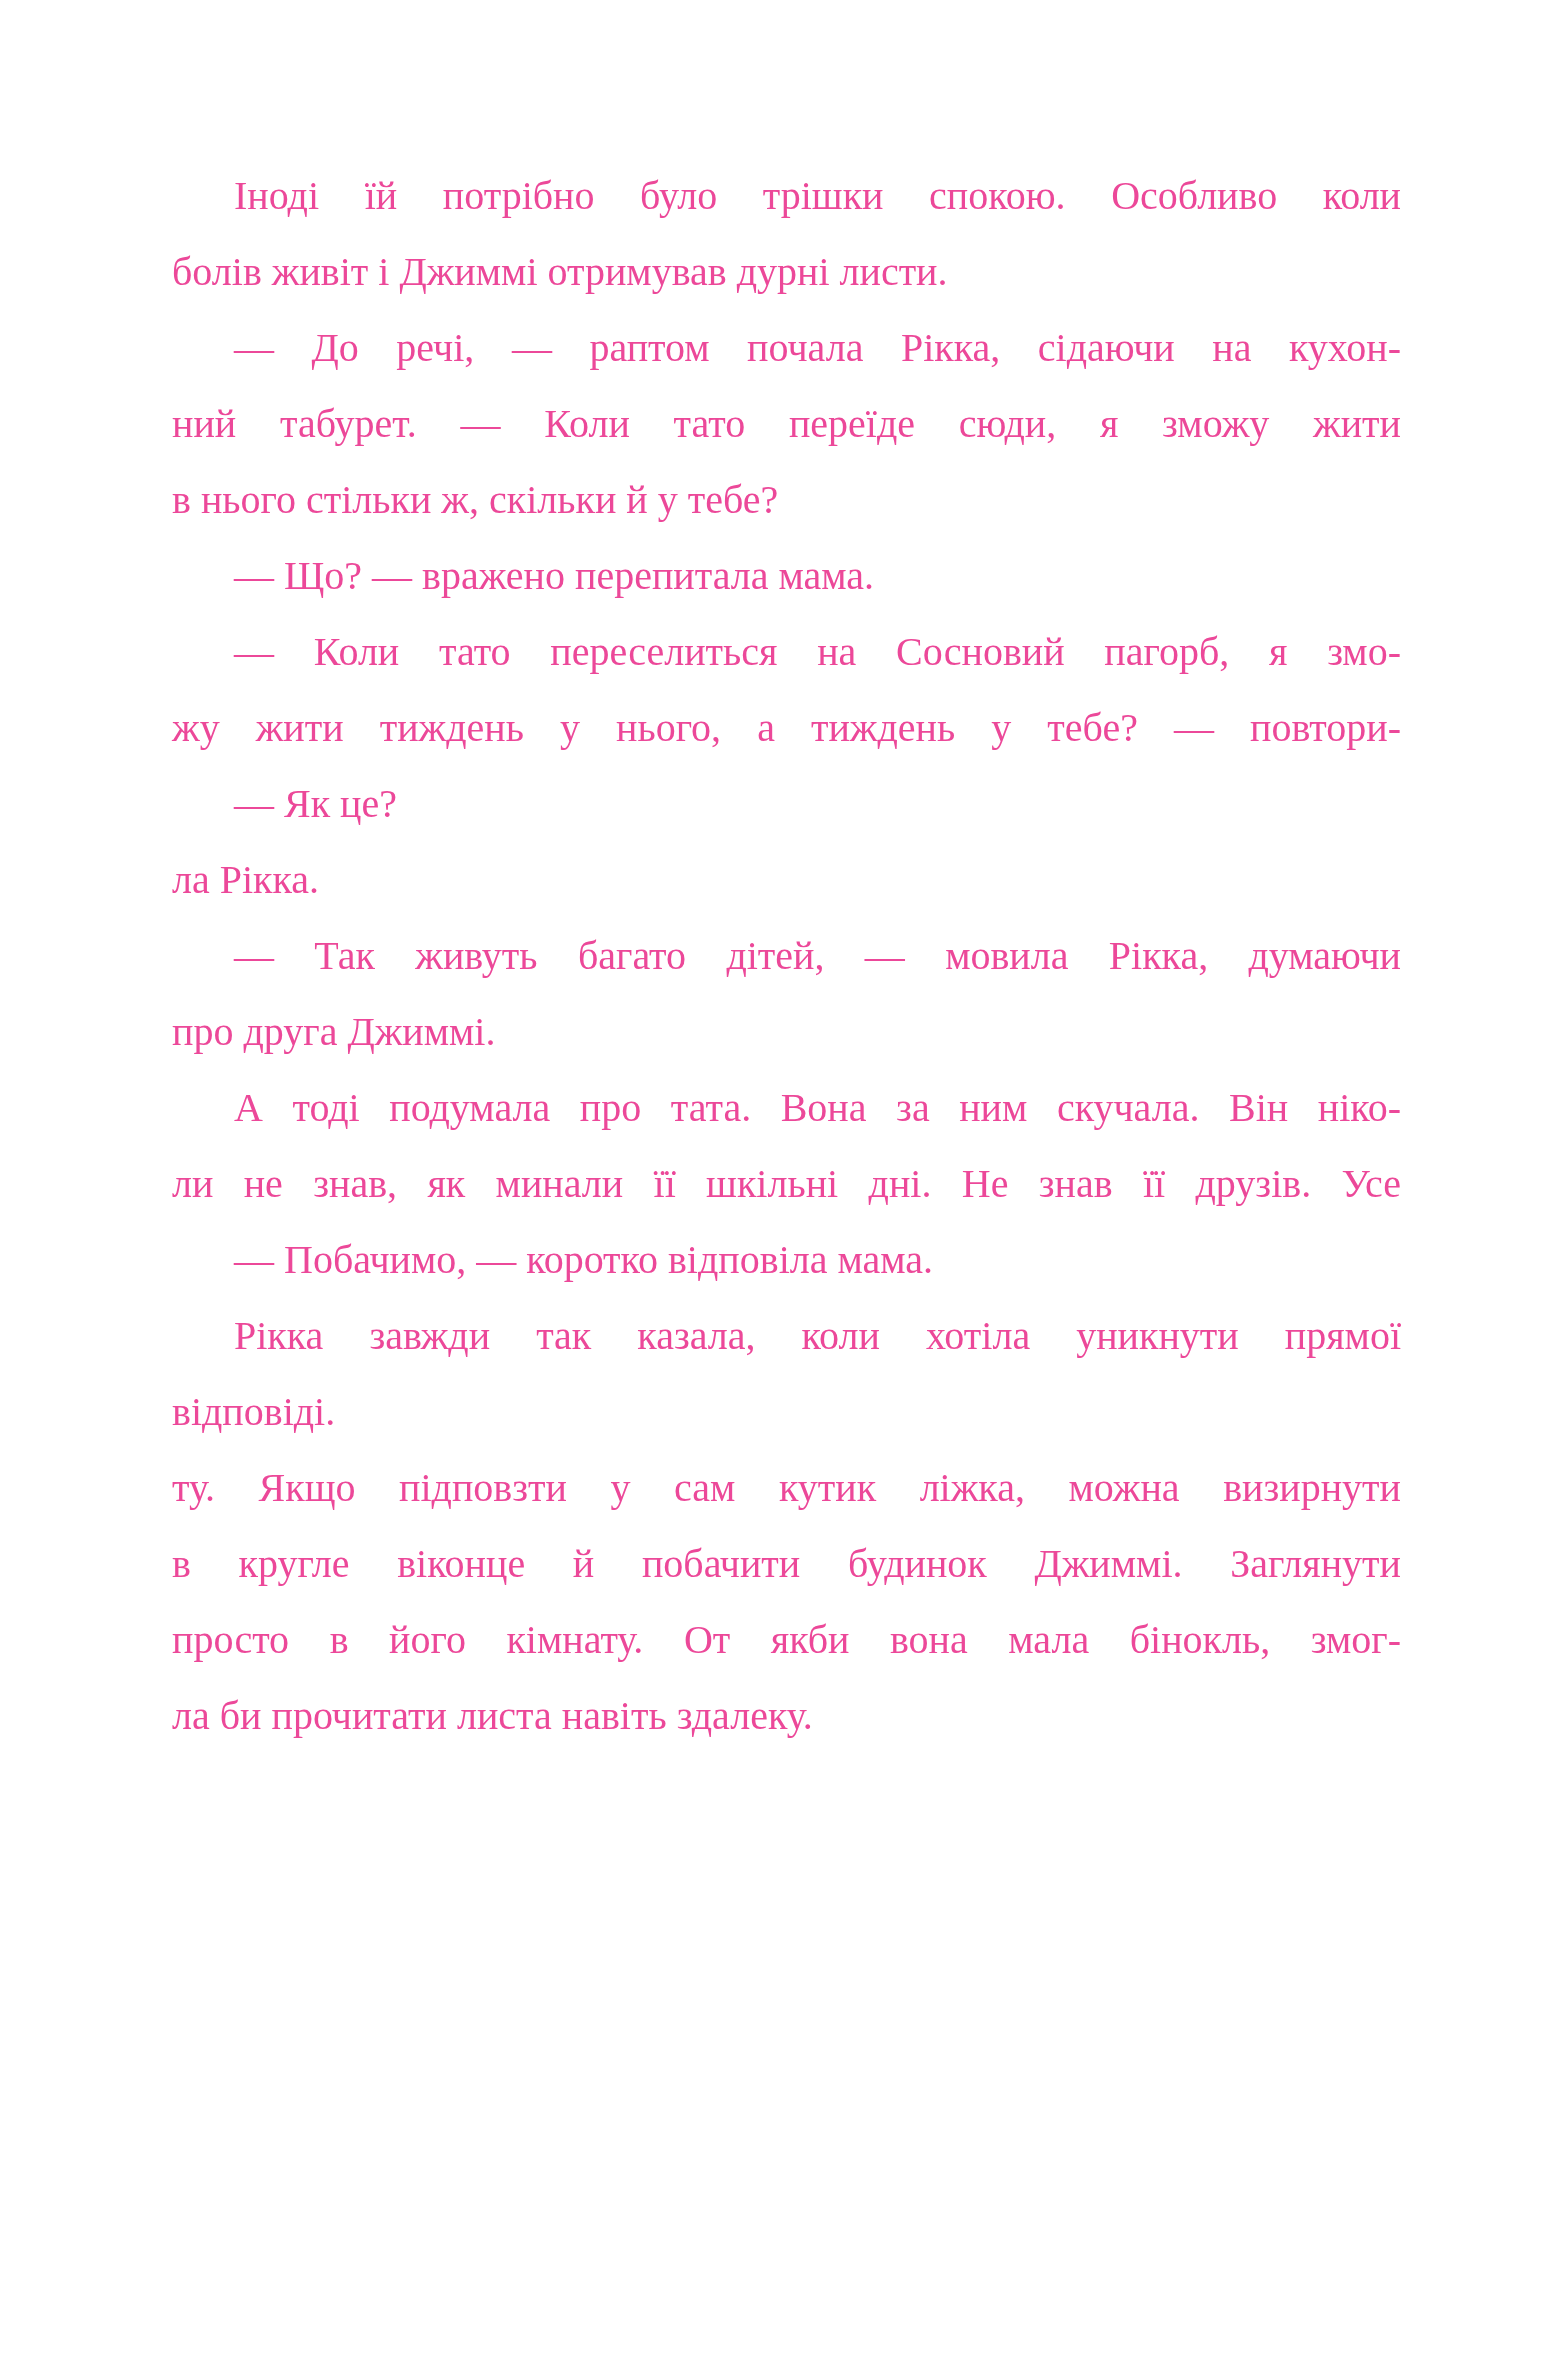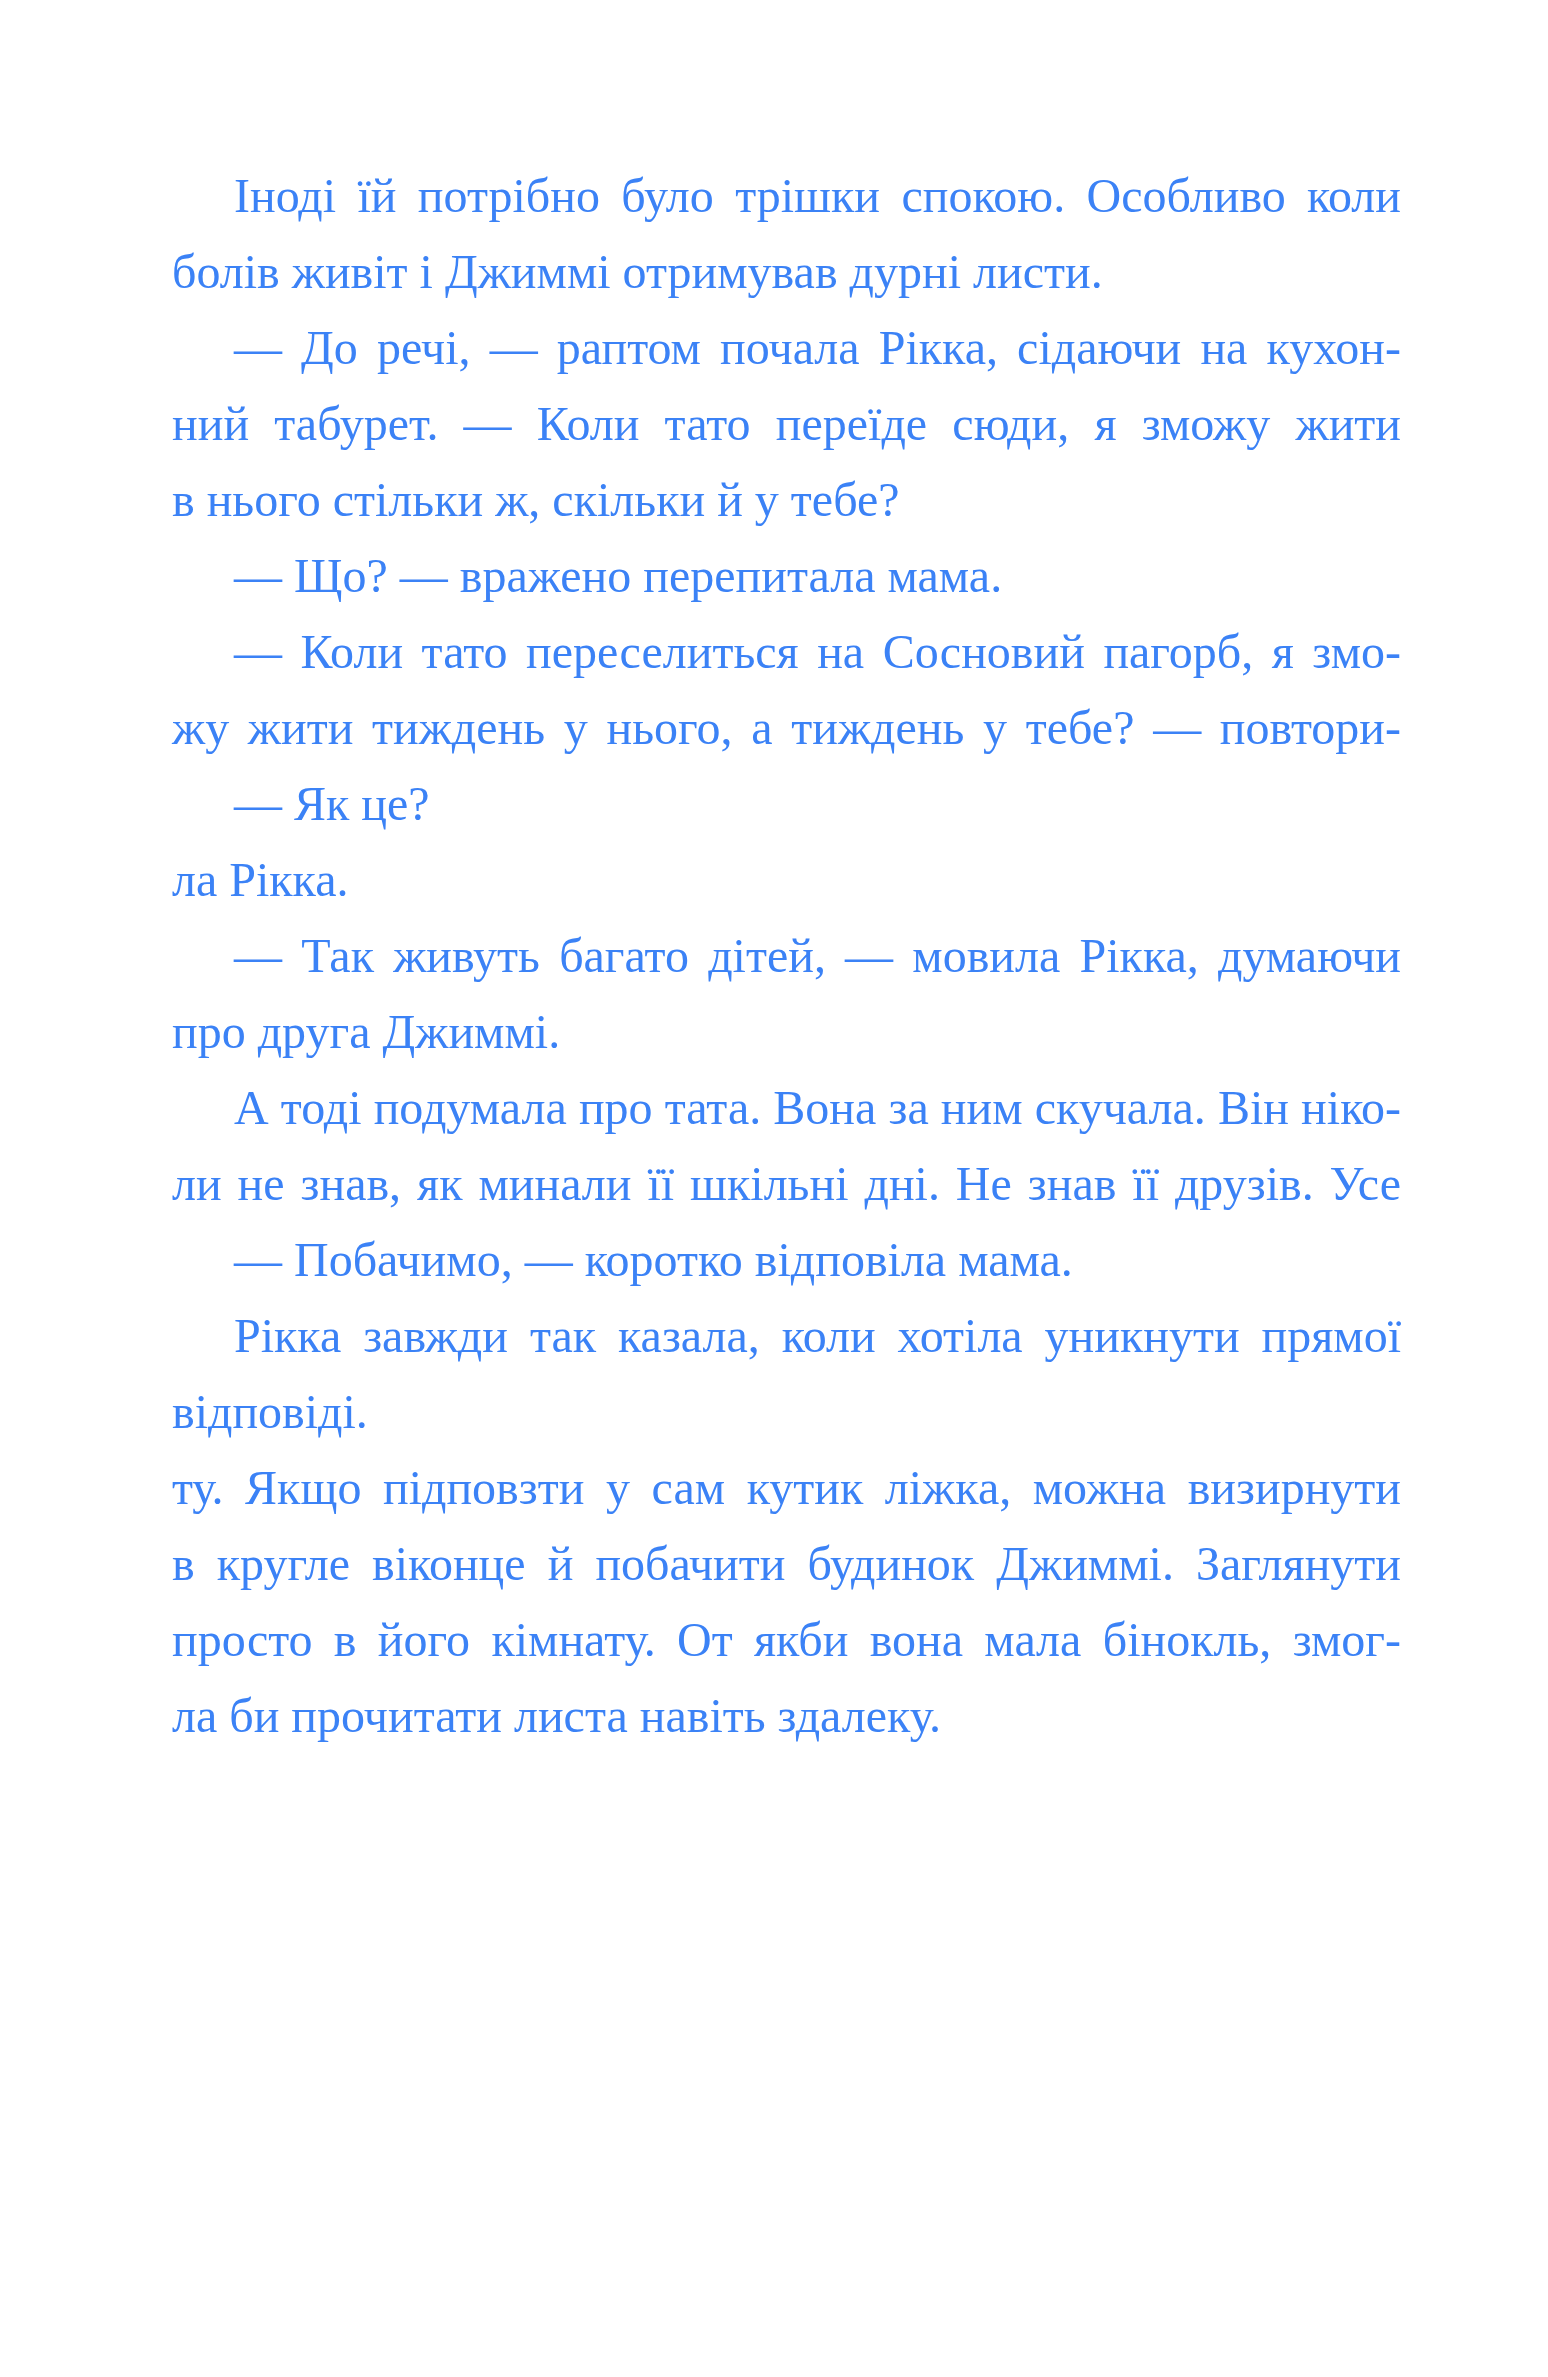--- a/index.html
+++ b/index.html
@@ -20,23 +20,23 @@
     width: 1548px;
     height: 2377px;
     background: #ffffff;
   }
   .text-block {
     position: absolute;
     left: 172px;
     top: 158px;
     width: 1229px;
     font-family: "Liberation Serif", "DejaVu Serif", serif;
-    font-size: 48px;
+    font-size: 40px;
     line-height: 76px;
-    color: #3b82f6;
+    color: #ec4899;
   }
   .line {
     display: block;
     height: 76px;
     white-space: nowrap;
     text-align: justify;
     text-align-last: justify;
     overflow: visible;
   }
   .line.indent {

